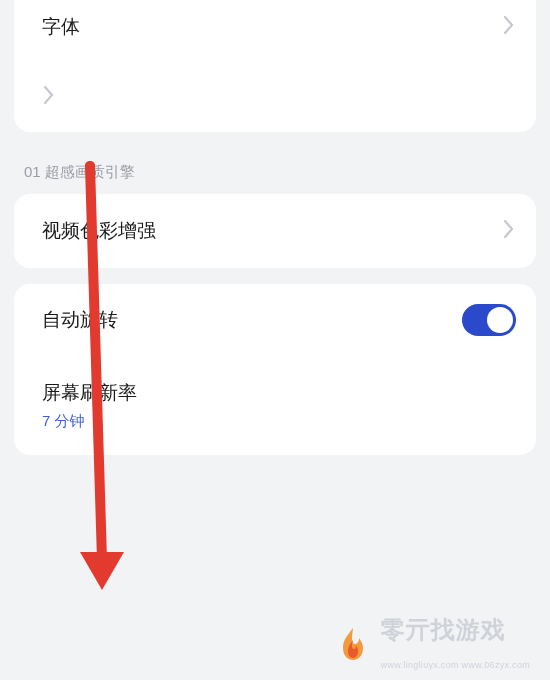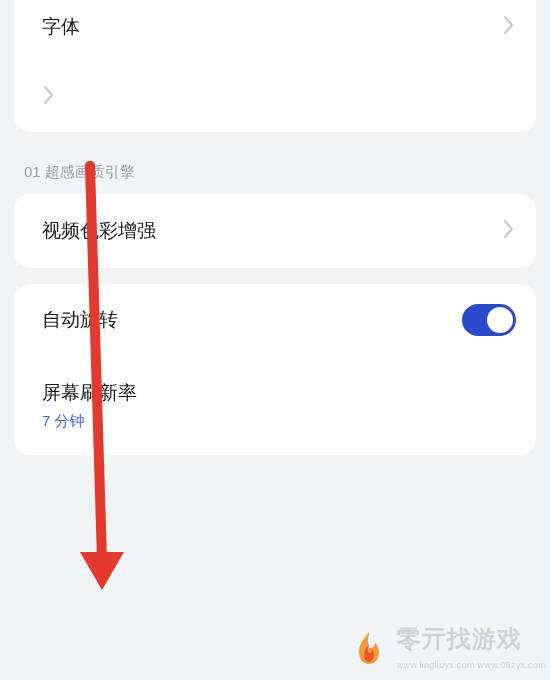--- a/index.html
+++ b/index.html
@@ -77,21 +77,21 @@
     }
     .arrow-overlay {
       position: absolute;
       left: 58px;
       top: 160px;
       pointer-events: none;
       z-index: 10;
     }
     .watermark {
       position: absolute;
-      right: 4px;
+      right: 20px;
       bottom: 10px;
       display: flex;
       align-items: center;
       gap: 8px;
       pointer-events: none;
     }
     .wm-logo {
       width: 40px;
       height: 40px;
     }
@@ -104,21 +104,21 @@
     .wm-main {
       font-size: 24px;
       font-weight: 600;
       color: #cfd2d8;
       letter-spacing: 1px;
     }
     .wm-urls {
       font-size: 9px;
       color: #cfd2d8;
       letter-spacing: 0.3px;
-      margin-top: 9px;
+      margin-top: 18px;
     }
   </style>
 </head>
 <body>
 
 <div class="group group-first">
   <div class="row">
     <div class="label-block">
       <span class="label">字体</span>
     </div>

